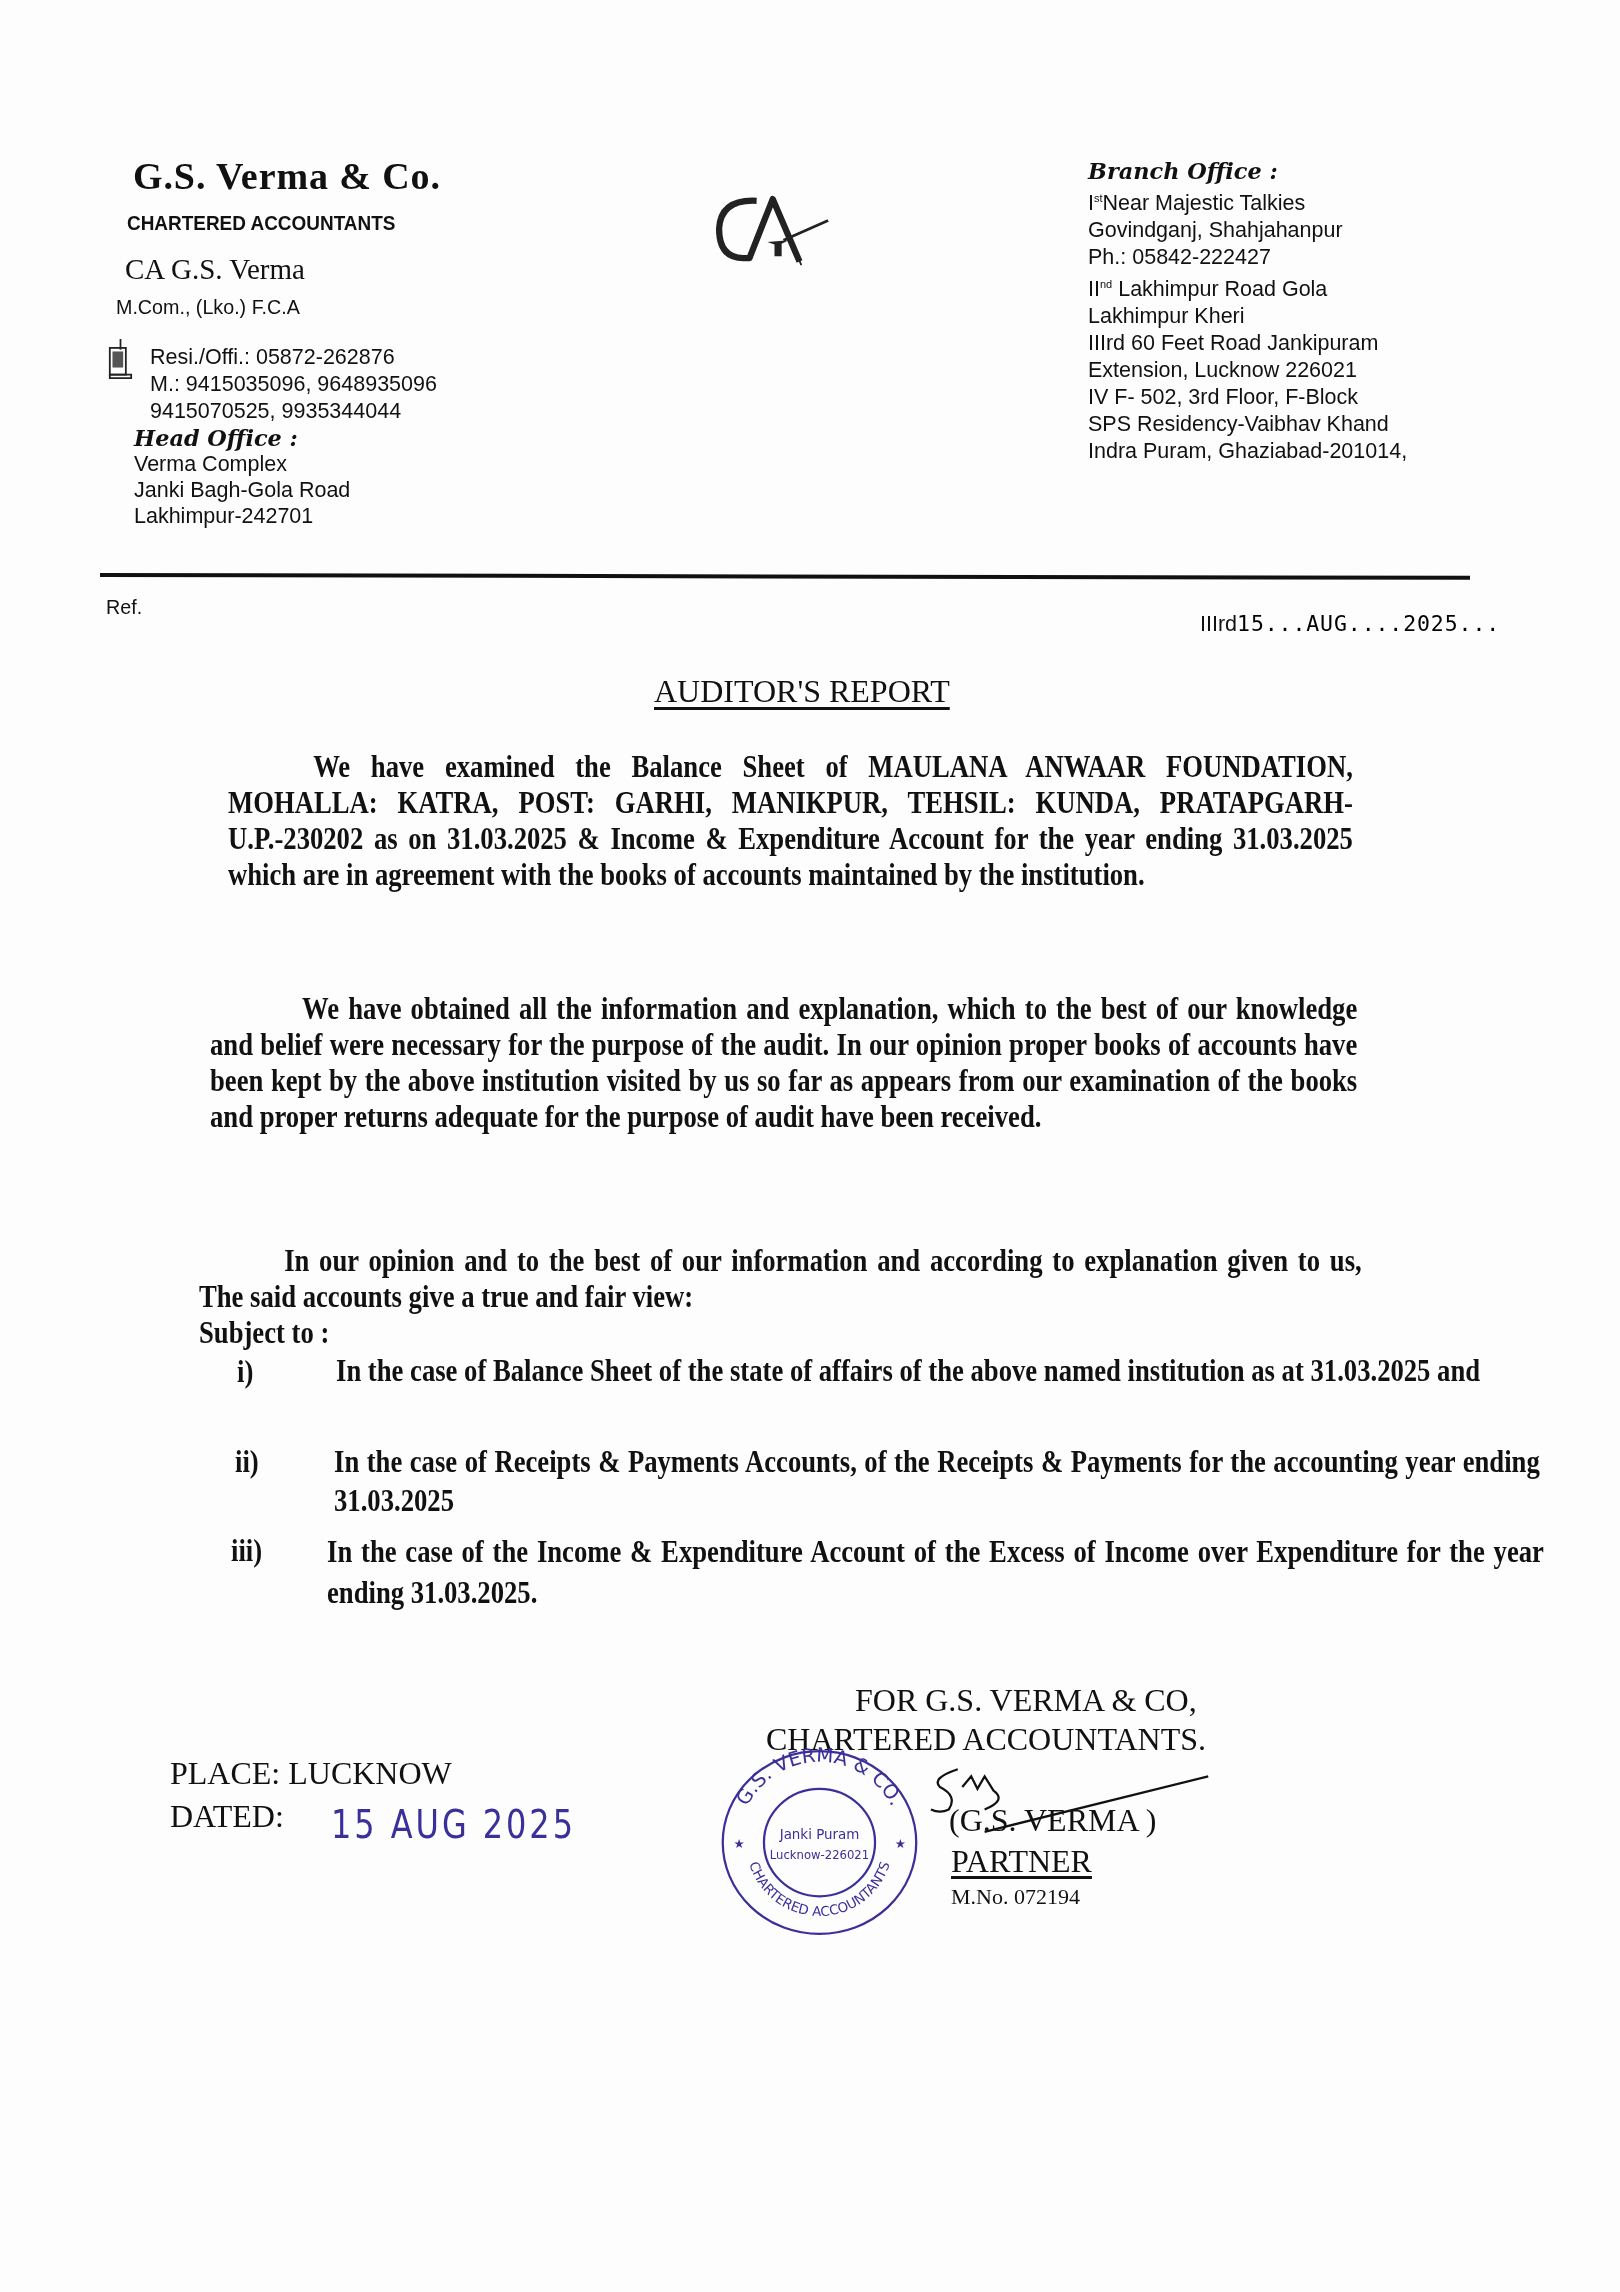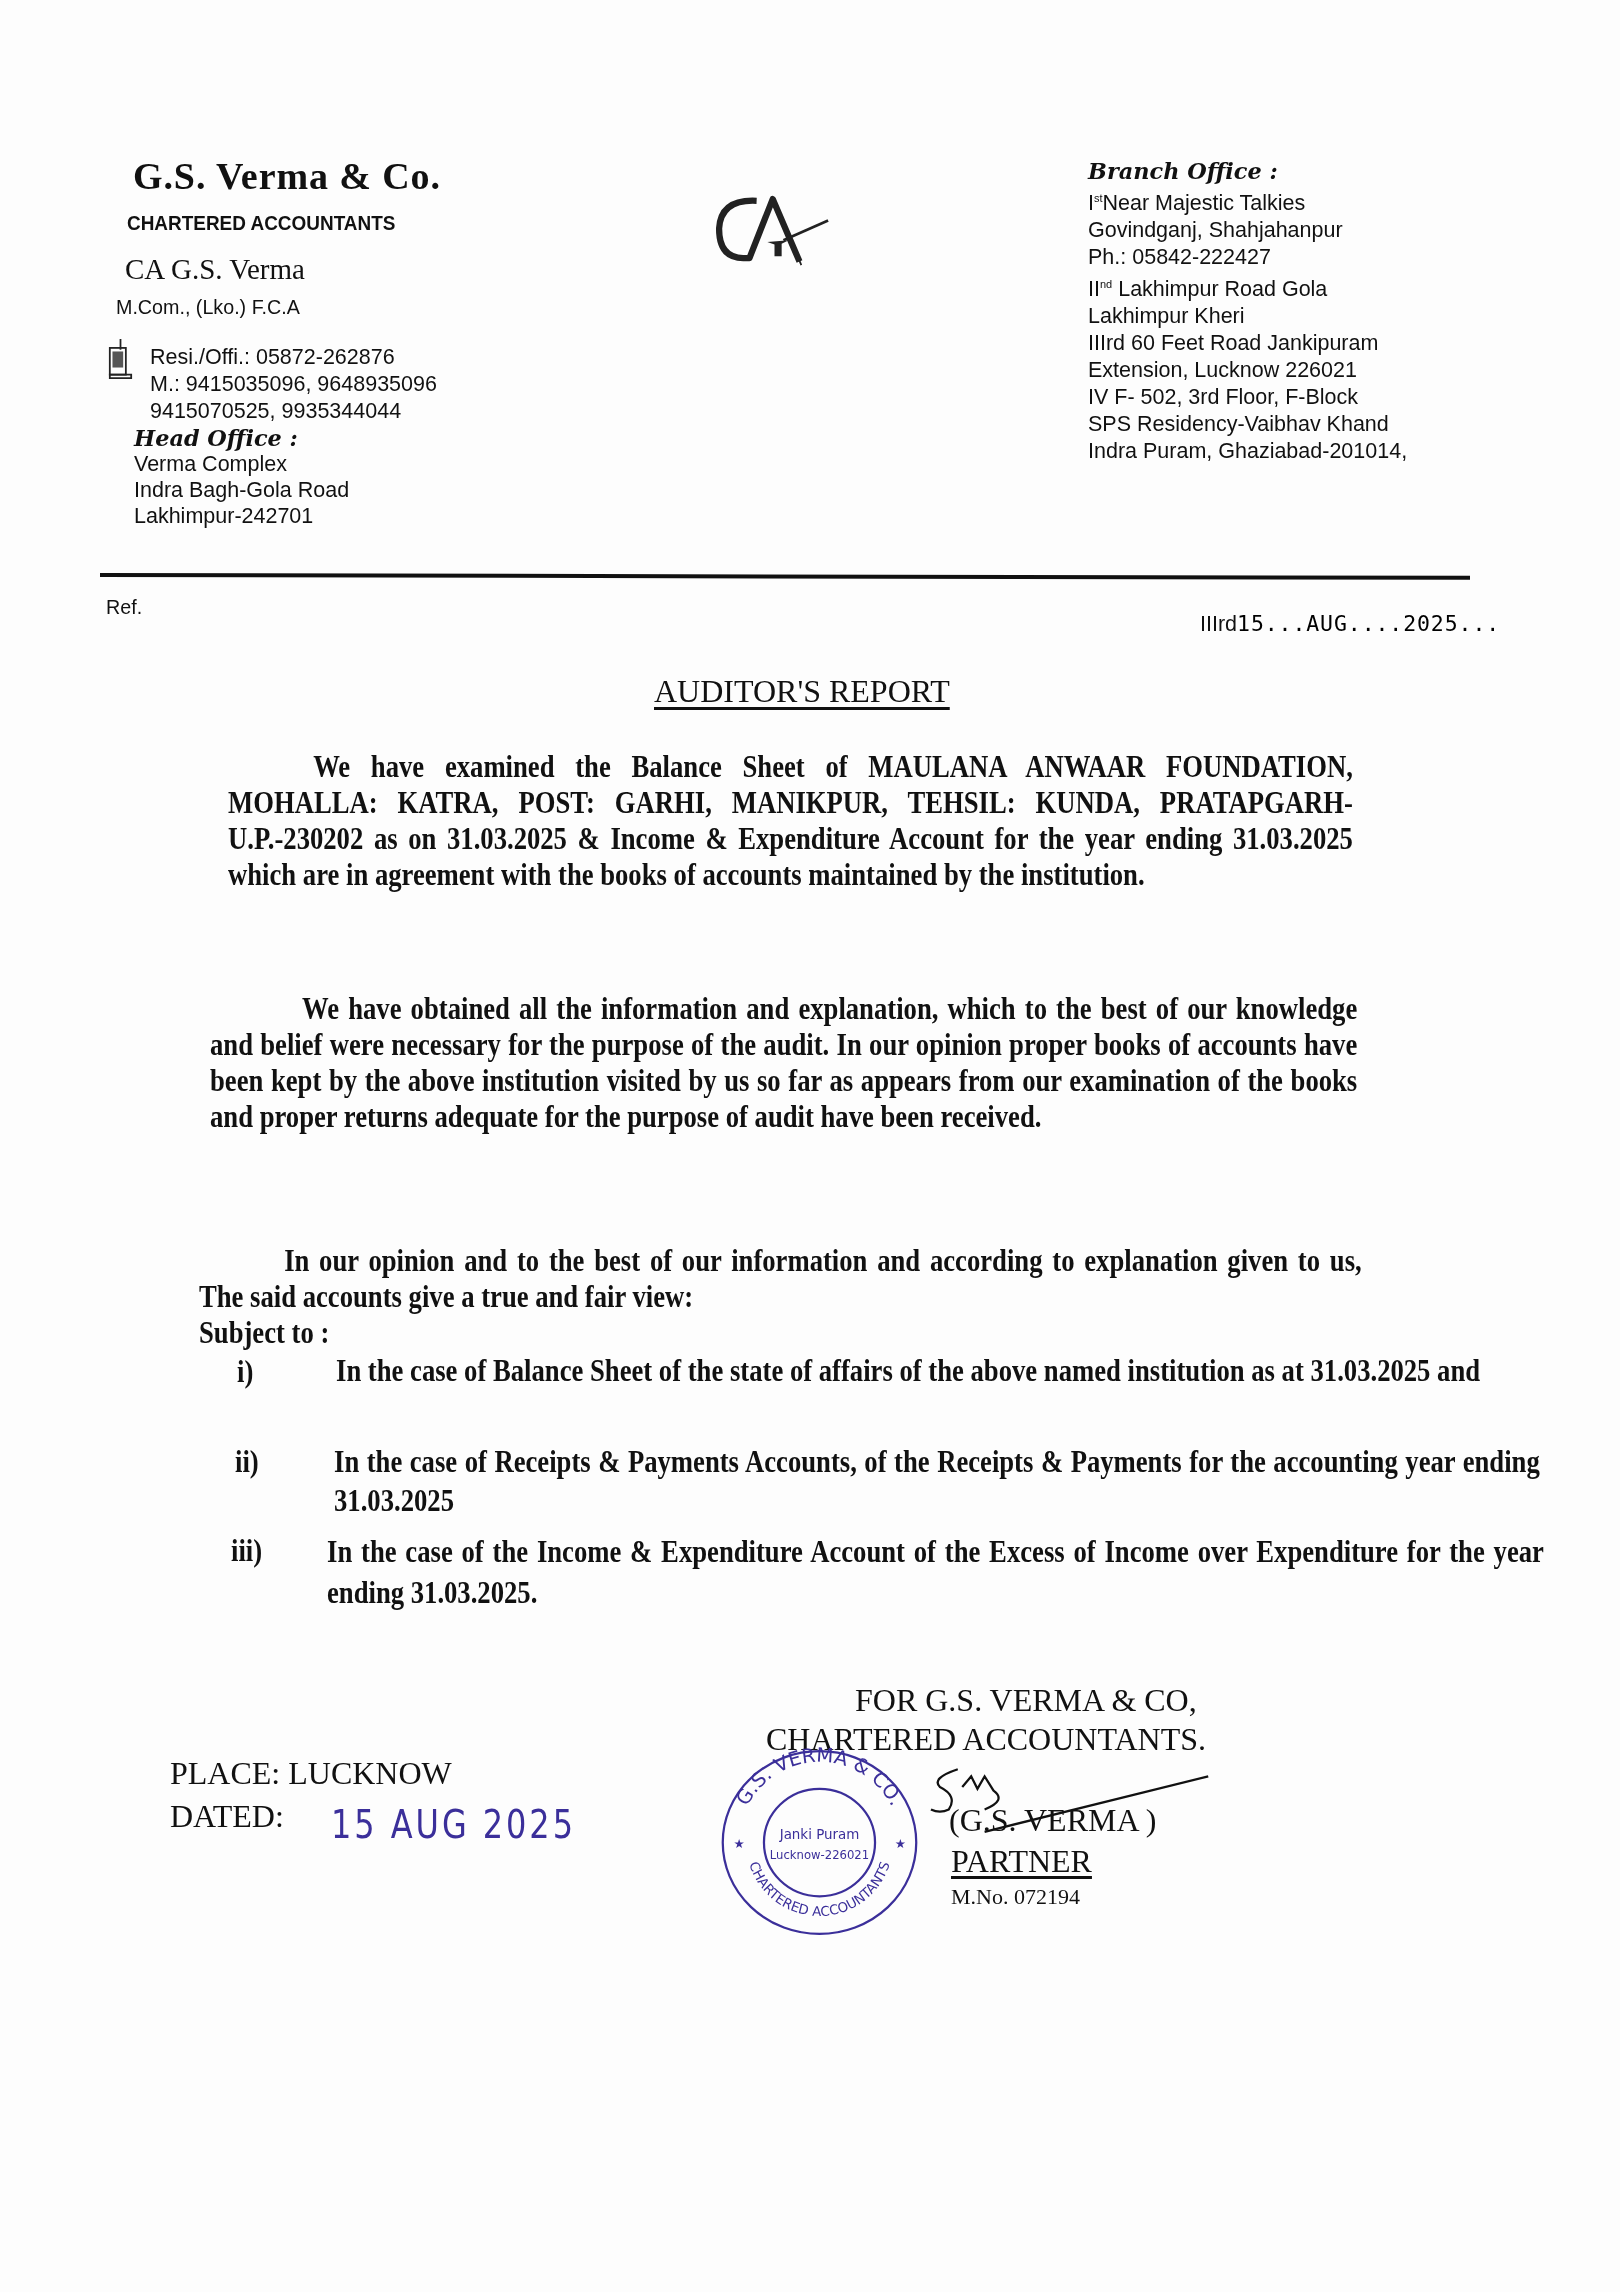--- a/index.html
+++ b/index.html
@@ -79,21 +79,21 @@
 
 <div id="contact-block" class="abs">
   <div>Resi./Offi.: 05872-262876</div>
   <div>M.: 9415035096, 9648935096</div>
   <div>9415070525, 9935344044</div>
 </div>
 
 <div id="head-office" class="abs">
   <div class="office-title">Head Office :</div>
   <div>Verma Complex</div>
-  <div>Indra Bagh-Gola Road</div>
+  <div>Janki Bagh-Gola Road</div>
   <div>Lakhimpur-242701</div>
 </div>
 
 <svg id="ca-logo" class="abs" viewBox="0 0 160 100">
   <path d="M60 14 Q20 12 18 45 Q18 78 45 78 L52 78 L78 12 L108 82" fill="none" stroke="#222" stroke-width="7" stroke-linejoin="round"></path>
   <line x1="82" y1="18" x2="110" y2="86" stroke="#222" stroke-width="2"></line>
   <path d="M72 60 L96 58 L88 62 L88 76 L80 76 L80 63 Z" fill="#222"></path>
   <line x1="90" y1="58" x2="140" y2="36" stroke="#222" stroke-width="3"></line>
 </svg>
 

